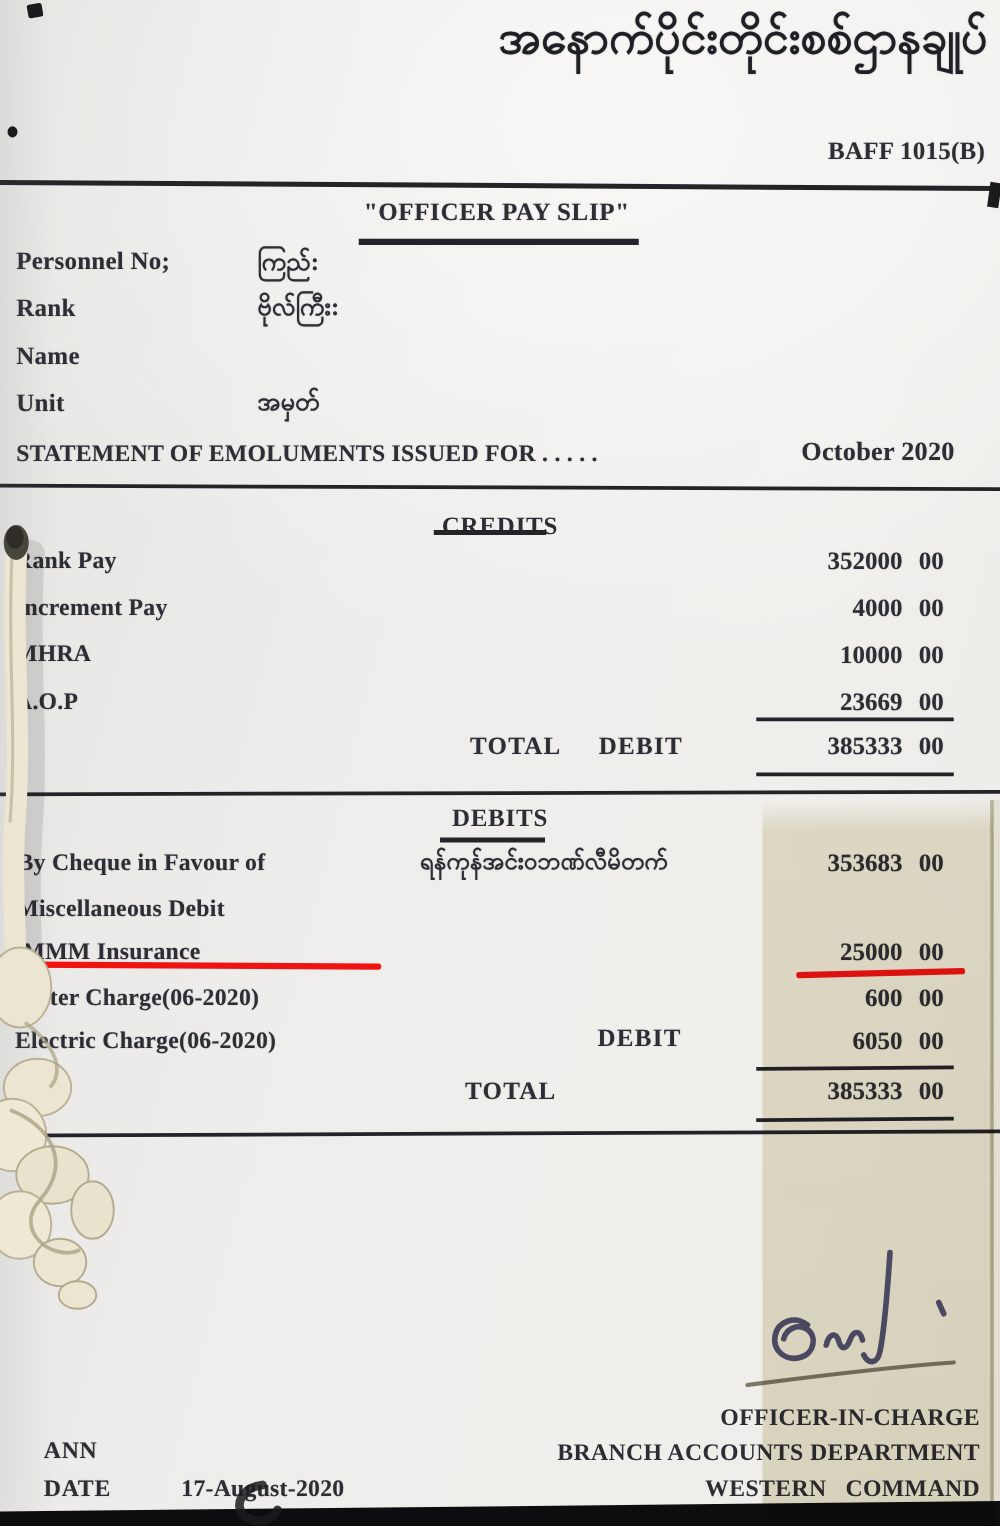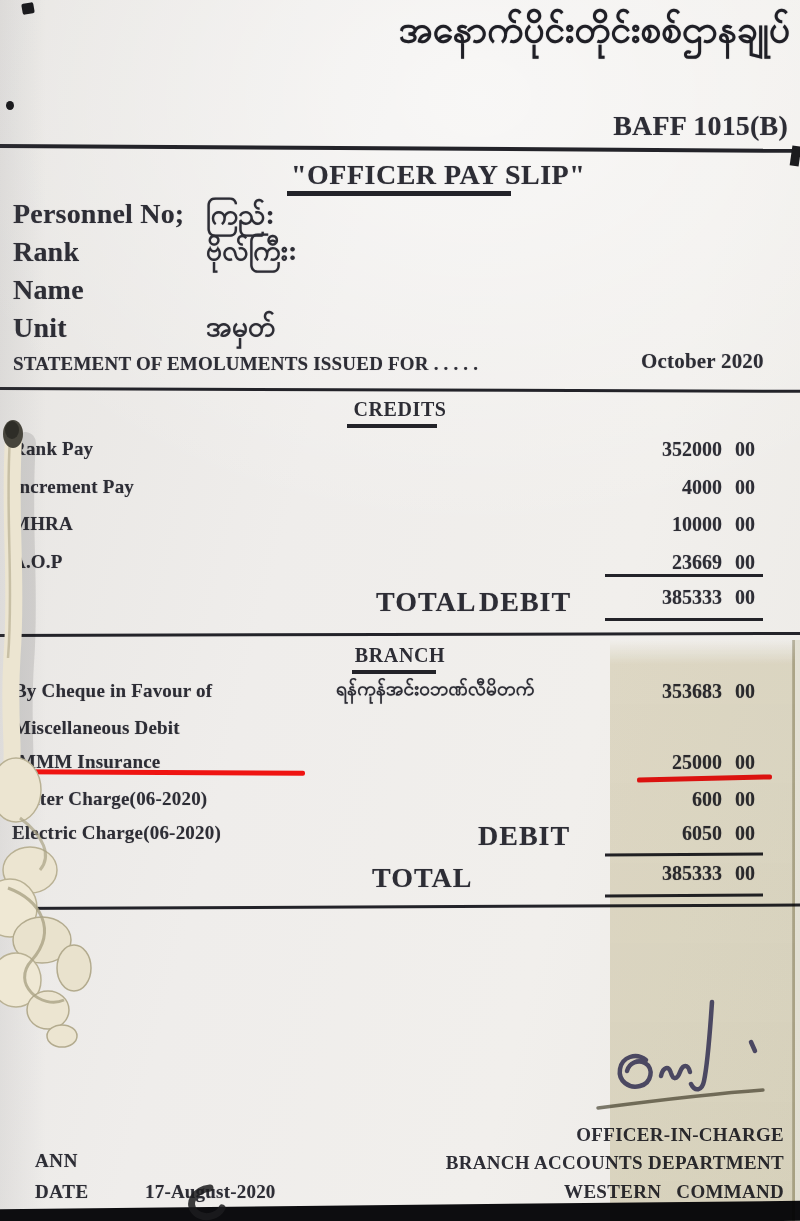--- a/index.html
+++ b/index.html
@@ -5,21 +5,21 @@
   html,body{margin:0;padding:0;background:#777;}
   .photo{
     position:relative;width:800px;height:1221px;overflow:hidden;
     background:
       radial-gradient(120% 60% at 60% 8%, rgba(255,255,255,.55) 0%, rgba(255,255,255,0) 60%),
       linear-gradient(104deg,#e7e5e2 0%,#efedeb 38%,#f1efec 70%,#eceae6 100%);
     font-family:"Liberation Serif","DejaVu Serif",serif;
     color:#2d2d35;
   }
   .abs{position:absolute;white-space:nowrap;}
-  .lbl{font-weight:700;font-size:28px;letter-spacing:.2px;text-shadow:0 0 1px rgba(55,55,65,.35);}
+  .lbl{font-weight:700;font-size:20px;letter-spacing:.2px;text-shadow:0 0 1px rgba(55,55,65,.35);}
   .sm{font-size:19px;}
   .burmese-title{font-size:37px;font-weight:700;color:#1f1f26;text-shadow:0 0 1px rgba(40,40,45,.5);}
   .rule{position:absolute;background:#232329;height:3px;}
   .thick{height:4px;}
   .num-box{position:absolute;width:124px;text-align:right;font-weight:700;font-size:20px;text-shadow:0 0 1px rgba(55,55,65,.35);}
   .cents-box{position:absolute;width:30px;font-weight:700;font-size:20px;text-shadow:0 0 1px rgba(55,55,65,.35);}
   .center-head{left:0;right:0;text-align:center;font-weight:700;font-size:20px;letter-spacing:.6px;}
   .red-line{position:absolute;height:5px;background:#ef1412;border-radius:2px;z-index:3;}
   .right-col{right:16px;text-align:right;font-weight:700;font-size:19px;letter-spacing:.3px;}
   .shadow-band{
@@ -60,21 +60,21 @@
   <div class="abs lbl" style="left:206px;top:232px;">ဗိုလ်ကြီး:</div>
   <div class="abs lbl" style="left:13px;top:274px;">Name</div>
   <div class="abs lbl" style="left:206px;top:274px;"></div>
   <div class="abs lbl" style="left:13px;top:312px;">Unit</div>
   <div class="abs lbl" style="left:206px;top:308px;">အမှတ်</div>
 
   <div class="abs lbl sm" style="left:13px;top:353px;">STATEMENT OF EMOLUMENTS ISSUED FOR . . . . .</div>
   <div class="abs lbl" style="left:641px;top:349px;font-size:21px;">October 2020</div>
   <div class="rule" style="left:0;top:387px;width:800px;transform:rotate(.2deg);transform-origin:left center;"></div>
 
-  <div class="abs center-head" style="top:398px;">CREDITS</div>
+  <div class="abs center-head" style="top:410px;">CREDITS</div>
   <div class="rule" style="left:347px;top:424px;width:90px;height:4px;"></div>
 
   <div>
     <div class="abs lbl sm" style="left:12px;top:438px;">Rank Pay</div>
     <div class="num-box" style="left:598px;top:438px;">352000</div>
     <div class="cents-box" style="left:735px;top:438px;">00</div>
   </div>
   <div>
     <div class="abs lbl sm" style="left:12px;top:476px;">Increment Pay</div>
     <div class="num-box" style="left:598px;top:476px;">4000</div>
@@ -93,21 +93,21 @@
 
   <div class="rule" style="left:605px;top:574px;width:158px;"></div>
   <div class="abs lbl" style="left:376px;top:586px;letter-spacing:1px;">TOTAL</div>
   <div class="abs lbl" style="left:479px;top:586px;letter-spacing:1px;">DEBIT</div>
   <div class="num-box" style="left:598px;top:586px;">385333</div>
   <div class="cents-box" style="left:735px;top:586px;">00</div>
   <div class="rule" style="left:605px;top:618px;width:158px;"></div>
 
   <div class="rule" style="left:0;top:634px;width:800px;transform:rotate(-.15deg);transform-origin:left center;"></div>
 
-  <div class="abs center-head" style="top:644px;">BRANCH</div>
+  <div class="abs center-head" style="top:644px;">DEBITS</div>
   <div class="rule" style="left:352px;top:670px;width:84px;height:4px;"></div>
 
   <div>
     <div class="abs lbl sm" style="left:14px;top:680px;">By Cheque in Favour of</div>
     <div class="abs lbl sm" style="left:336px;top:676px;">ရန်ကုန်အင်းဝဘဏ်လီမိတက်</div>
     <div class="num-box" style="left:598px;top:680px;">353683</div>
     <div class="cents-box" style="left:735px;top:680px;">00</div>
   </div>
   <div>
     <div class="abs lbl sm" style="left:13px;top:717px;">Miscellaneous Debit</div>

